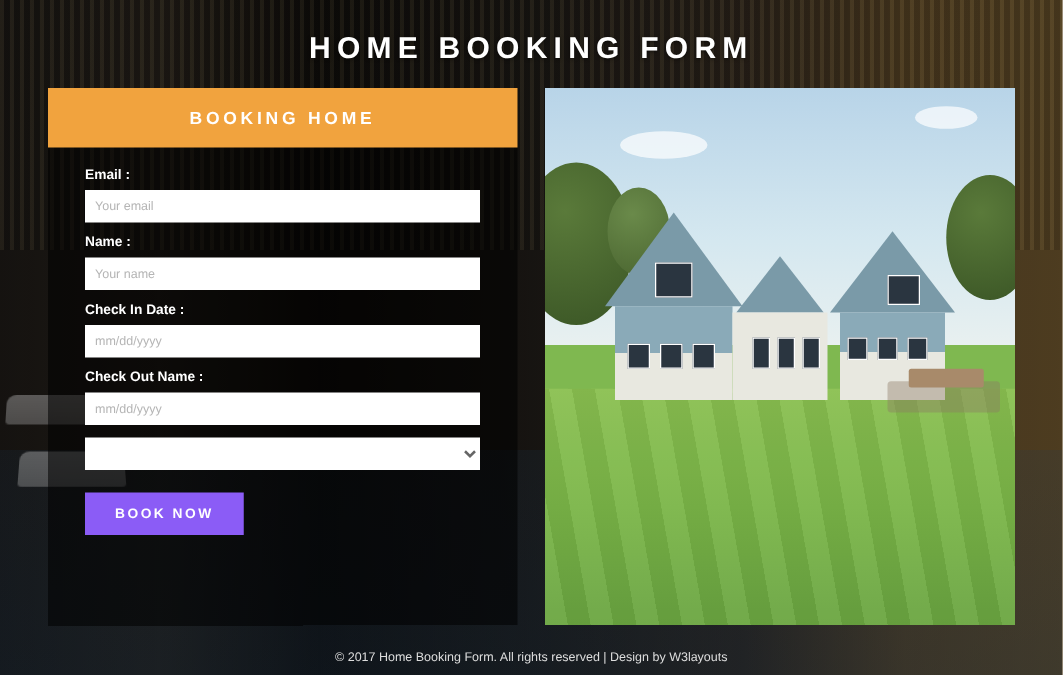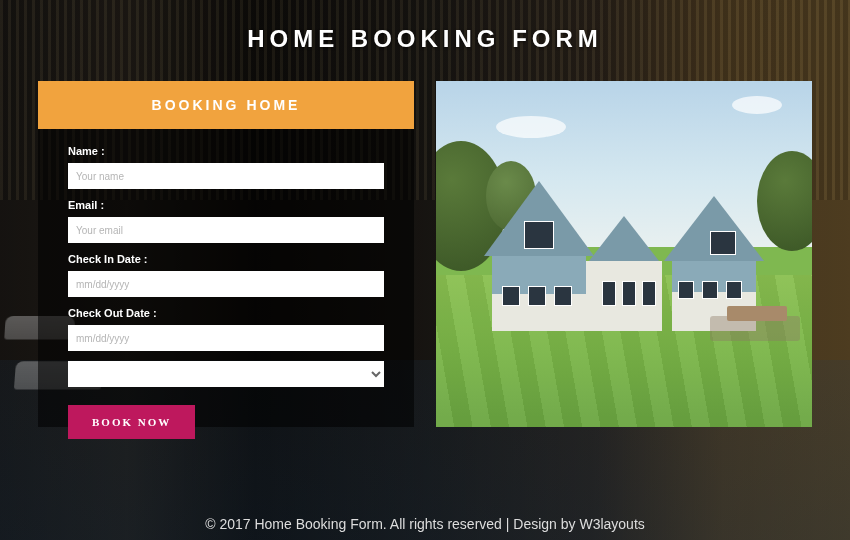--- a/index.html
+++ b/index.html
@@ -46,22 +46,22 @@
   letter-spacing: 5px;
   padding-top: 25px;
   position: relative;
   z-index: 2;
   text-shadow: 0 1px 3px rgba(0,0,0,0.6);
 }
 .container {
   position: relative;
   z-index: 2;
   display: flex;
-  margin: 28px 38px 0 38px;
-  height: 346px;
+  margin: 17px 38px 0 38px;
+  height: 430px;
 }
 .left {
   flex: 1;
   background: rgba(0,0,0,0.55);
   padding-bottom: 12px;
 }
 .banner {
   background: #f1a33e;
   color: #fff;
   text-align: center;
@@ -97,30 +97,29 @@
 .select {
   width: 100%;
   height: 26px;
   border: none;
   background: #fff;
   font-size: 10px;
   color: #666;
   padding: 0 4px;
 }
 .submit {
-  background: #be185d;
+  background: #8b5cf6;
   color: #fff;
   border: none;
   padding: 11px 24px;
   font-size: 11px;
   font-weight: 700;
   letter-spacing: 2px;
   margin-top: 8px;
   cursor: pointer;
-  font-family: Liberation Serif, serif;
 }
 .right {
   flex: 1;
   margin-left: 22px;
   background: #7fb850;
   position: relative;
   overflow: hidden;
 }
 .sky {
   position: absolute;
@@ -243,57 +242,57 @@
   height: 15px;
   background: #a88a6a;
   border-radius: 2px;
 }
 .footer {
   position: absolute;
   bottom: 8px;
   left: 0; right: 0;
   text-align: center;
   color: #ddd;
-  font-size: 14px;
+  font-size: 10px;
   z-index: 2;
 }
 .footer a { color: #ddd; text-decoration: none; }
 </style>
 </head>
 <body>
 
 <div class="bg-buildings"></div>
 <div class="bg-pool"></div>
 <div class="lounger l1"></div>
 <div class="lounger l2"></div>
 
 <h1 class="title">HOME BOOKING FORM</h1>
 
 <div class="container">
   <div class="left">
     <div class="banner">BOOKING HOME</div>
     <div class="form">
 
       <div class="field">
+        <label class="label">Email :</label>
+        <input class="input" type="text" placeholder="Your email" style="">
+      </div>
+
+      <div class="field">
         <label class="label">Name :</label>
         <input class="input" type="text" placeholder="Your name" style="">
       </div>
 
       <div class="field">
-        <label class="label">Email :</label>
-        <input class="input" type="text" placeholder="Your email" style="">
-      </div>
-
-      <div class="field">
         <label class="label">Check In Date :</label>
         <input class="input" type="text" placeholder="mm/dd/yyyy" style="">
       </div>
 
       <div class="field">
-        <label class="label">Check Out Date :</label>
+        <label class="label">Check Out Name :</label>
         <input class="input" type="text" placeholder="mm/dd/yyyy" style="">
       </div>
 
       <div class="field">
         <select class="select">
           <option></option>
         </select>
       </div>
 
       <button class="submit">BOOK NOW</button>

